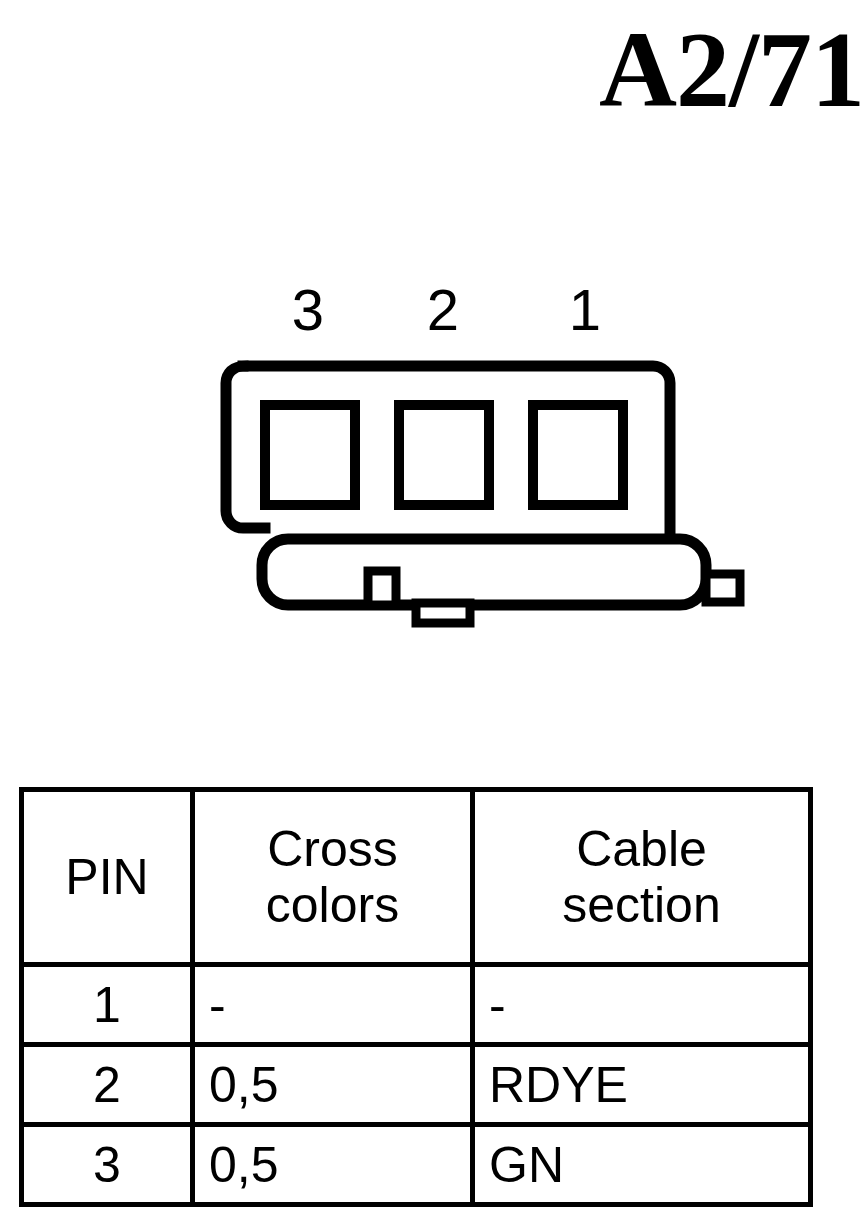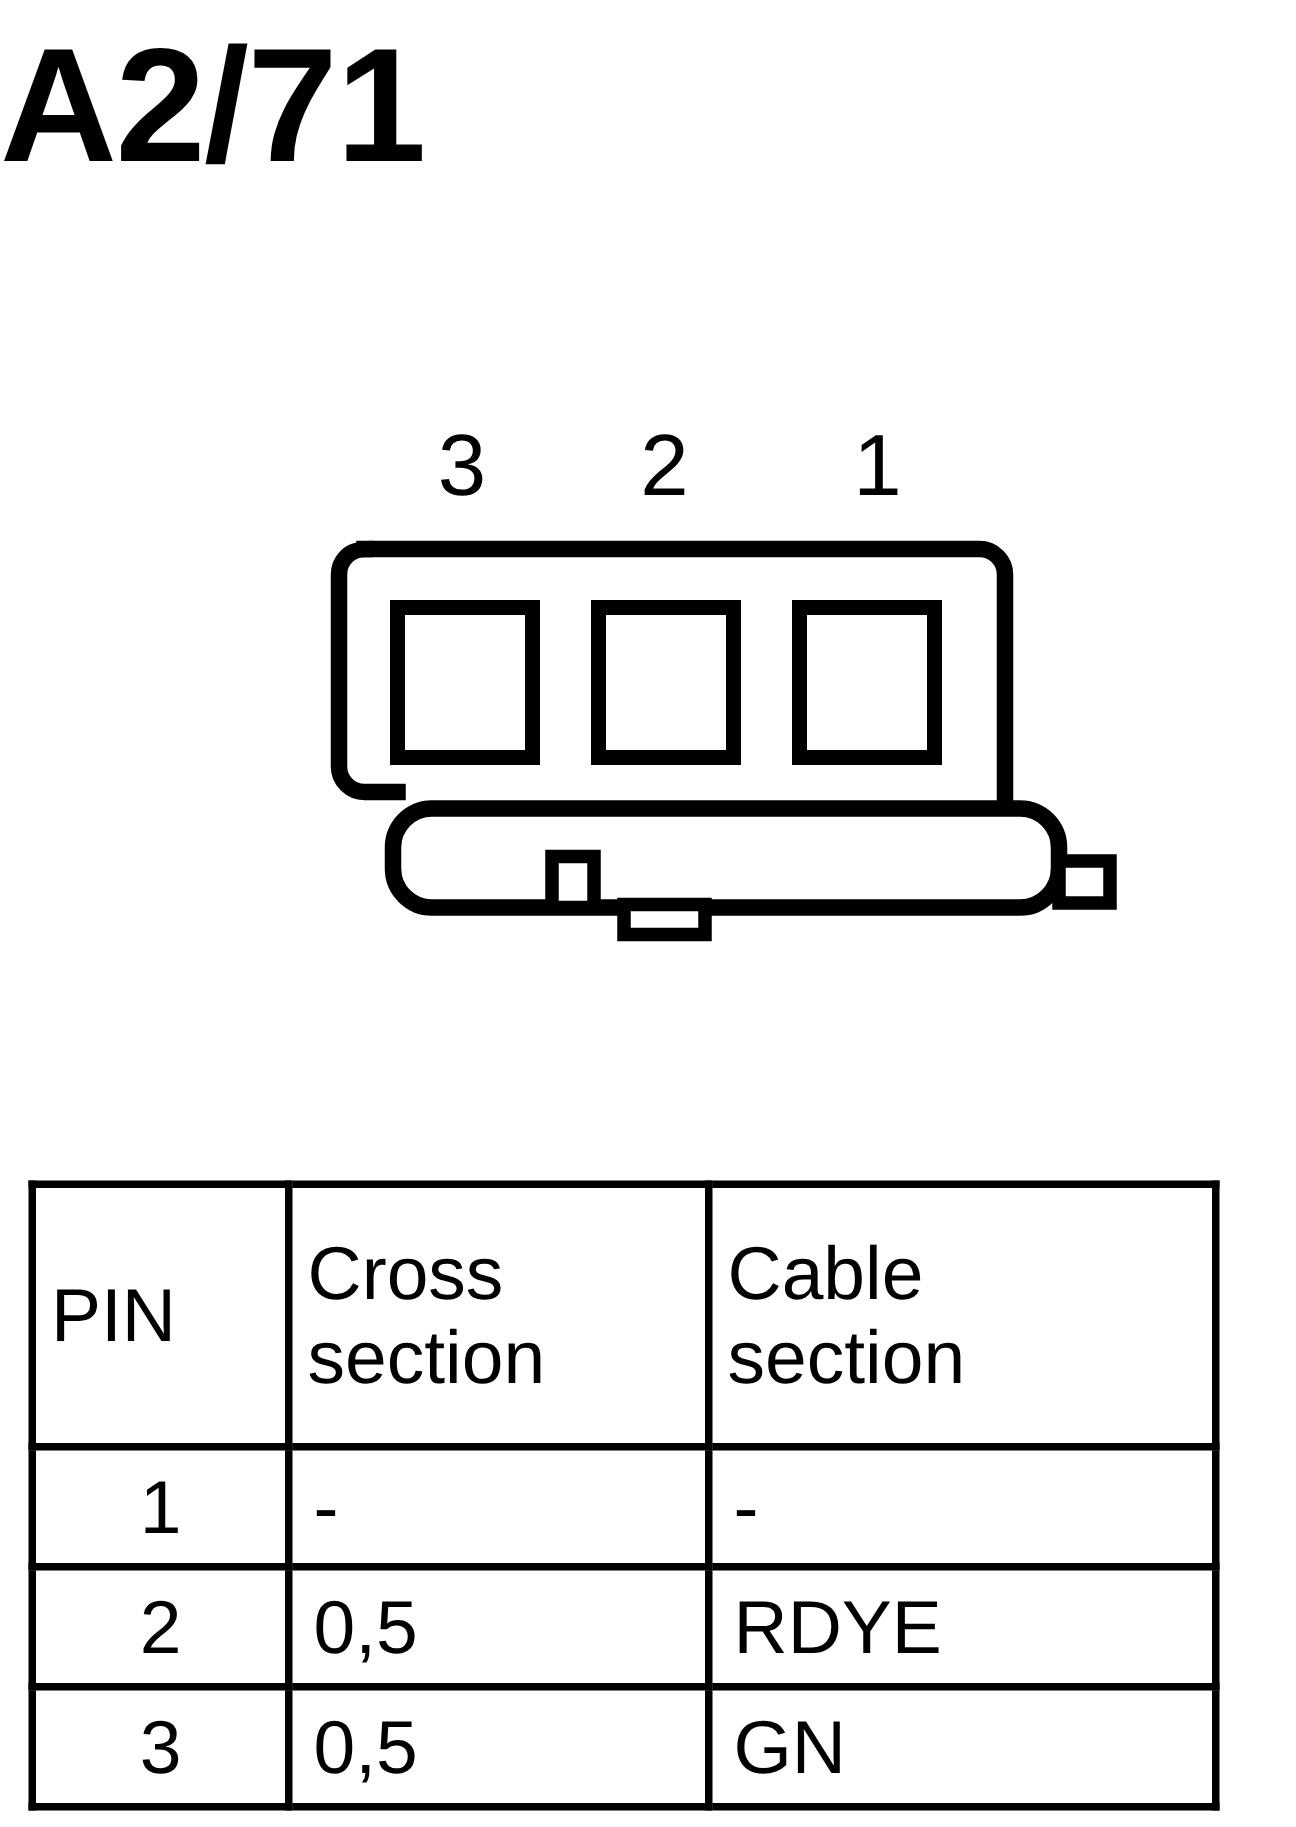--- a/index.html
+++ b/index.html
@@ -15,26 +15,27 @@
     color: #000000;
     overflow: hidden;
   }
 
   
   #connector-title {
     position: absolute;
     left: 0;
     top: 16px;
     width: 864px;
-    text-align: left;
+    text-align: right;
     font-size: 108px;
     font-weight: bold;
     line-height: 1;
     letter-spacing: -1px;
     white-space: pre;
+    font-family: Liberation Serif, serif;
   }
 
   
   #connector-diagram {
     position: absolute;
     left: 0;
     top: 270px;
     width: 864px;
     height: 370px;
   }
@@ -65,21 +66,21 @@
   #pin-table td {
     border: 5px solid #000000;
     font-size: 50px;
     font-weight: normal;
     line-height: 1.12;
     padding: 0 10px;
     box-sizing: border-box;
   }
   #pin-table thead th {
     height: 175px;
-    text-align: left;
+    text-align: center;
     vertical-align: middle;
     white-space: pre-line;
   }
   #pin-table tbody td {
     height: 80px;
     vertical-align: middle;
   }
   #pin-table tbody td.cell-pin {
     text-align: center;
   }
@@ -144,21 +145,21 @@
 <table id="pin-table">
   <colgroup>
     <col class="col-pin">
     <col class="col-cross">
     <col class="col-colors">
   </colgroup>
   <thead>
     <tr>
       <th>PIN</th>
       <th>Cross
-section</th>
+colors</th>
       <th>Cable
 section</th>
     </tr>
   </thead>
   <tbody>
     <tr>
       <td class="cell-pin">1</td>
       <td class="cell-value">-</td>
       <td class="cell-value">-</td>
     </tr>

